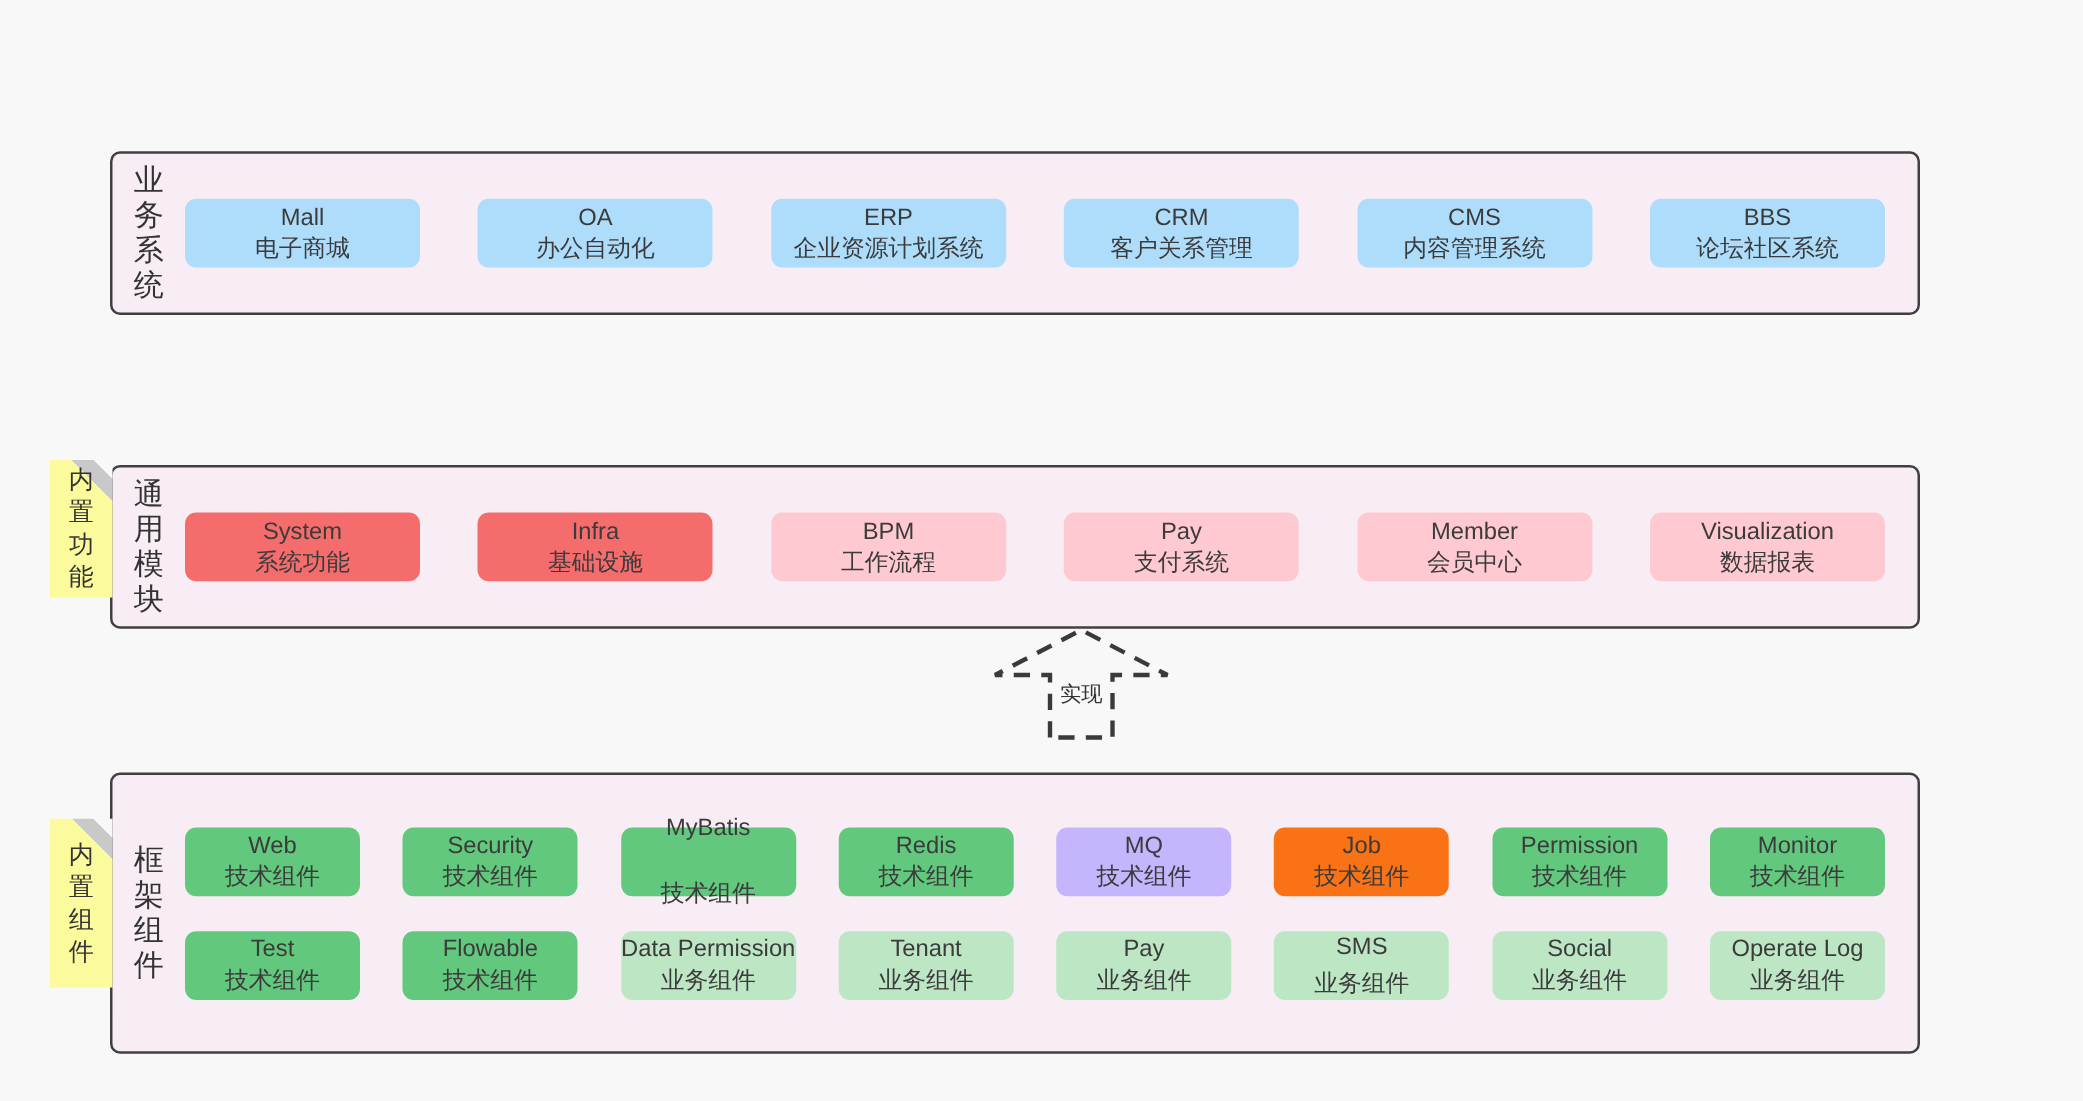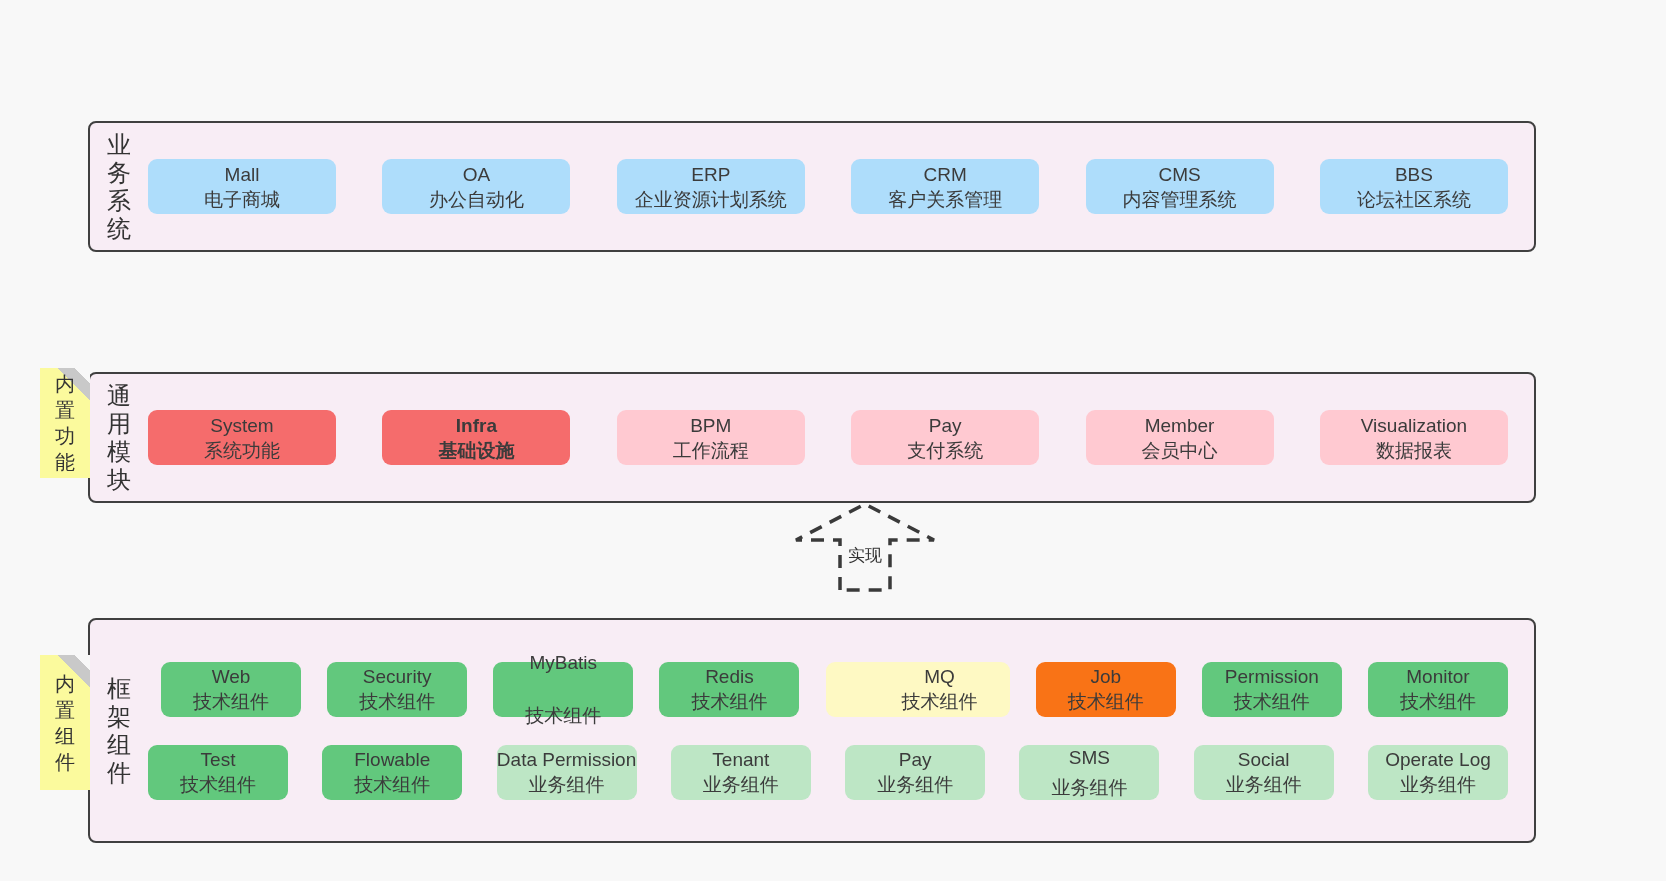--- a/index.html
+++ b/index.html
@@ -104,21 +104,21 @@
         <div>用</div>
         <div>模</div>
         <div>块</div>
       </div>
     <div class="rows">
         <div class="box-row">
           <div class="box" style="background: rgb(245, 108, 108);">
             <div class="box-title">System</div>
             <div class="box-subtitle">系统功能</div>
           </div>
-          <div class="box" style="background: rgb(245, 108, 108); font-weight: bold;">
+          <div class="box" style="background: rgb(245, 108, 108);">
             <div class="box-title">Infra</div>
             <div class="box-subtitle">基础设施</div>
           </div>
           <div class="box" style="background: rgb(255, 201, 209);">
             <div class="box-title">BPM</div>
             <div class="box-subtitle">工作流程</div>
           </div>
           <div class="box" style="background: rgb(255, 201, 209);">
             <div class="box-title">Pay</div>
             <div class="box-subtitle">支付系统</div>
@@ -153,37 +153,37 @@
 
   <section class="band" id="band-2">
     <div class="band-label">
         <div>框</div>
         <div>架</div>
         <div>组</div>
         <div>件</div>
       </div>
     <div class="rows">
         <div class="box-row">
-          <div class="box" style="background: rgb(98, 200, 125); margin-left: 13px;">
+          <div class="box" style="background: rgb(98, 200, 125);">
             <div class="box-title">Web</div>
             <div class="box-subtitle">技术组件</div>
           </div>
           <div class="box" style="background: rgb(98, 200, 125);">
             <div class="box-title">Security</div>
             <div class="box-subtitle">技术组件</div>
           </div>
           <div class="box" style="background: rgb(98, 200, 125); gap: 28px;">
             <div class="box-title">MyBatis</div>
             <div class="box-subtitle">技术组件</div>
           </div>
           <div class="box" style="background: rgb(98, 200, 125);">
             <div class="box-title">Redis</div>
             <div class="box-subtitle">技术组件</div>
           </div>
-          <div class="box" style="background: #fef9c3; padding-left: 44px;">
+          <div class="box" style="background: #c4b5fd;">
             <div class="box-title">MQ</div>
             <div class="box-subtitle">技术组件</div>
           </div>
           <div class="box" style="background: #f97316;">
             <div class="box-title">Job</div>
             <div class="box-subtitle">技术组件</div>
           </div>
           <div class="box" style="background: rgb(98, 200, 125);">
             <div class="box-title">Permission</div>
             <div class="box-subtitle">技术组件</div>

